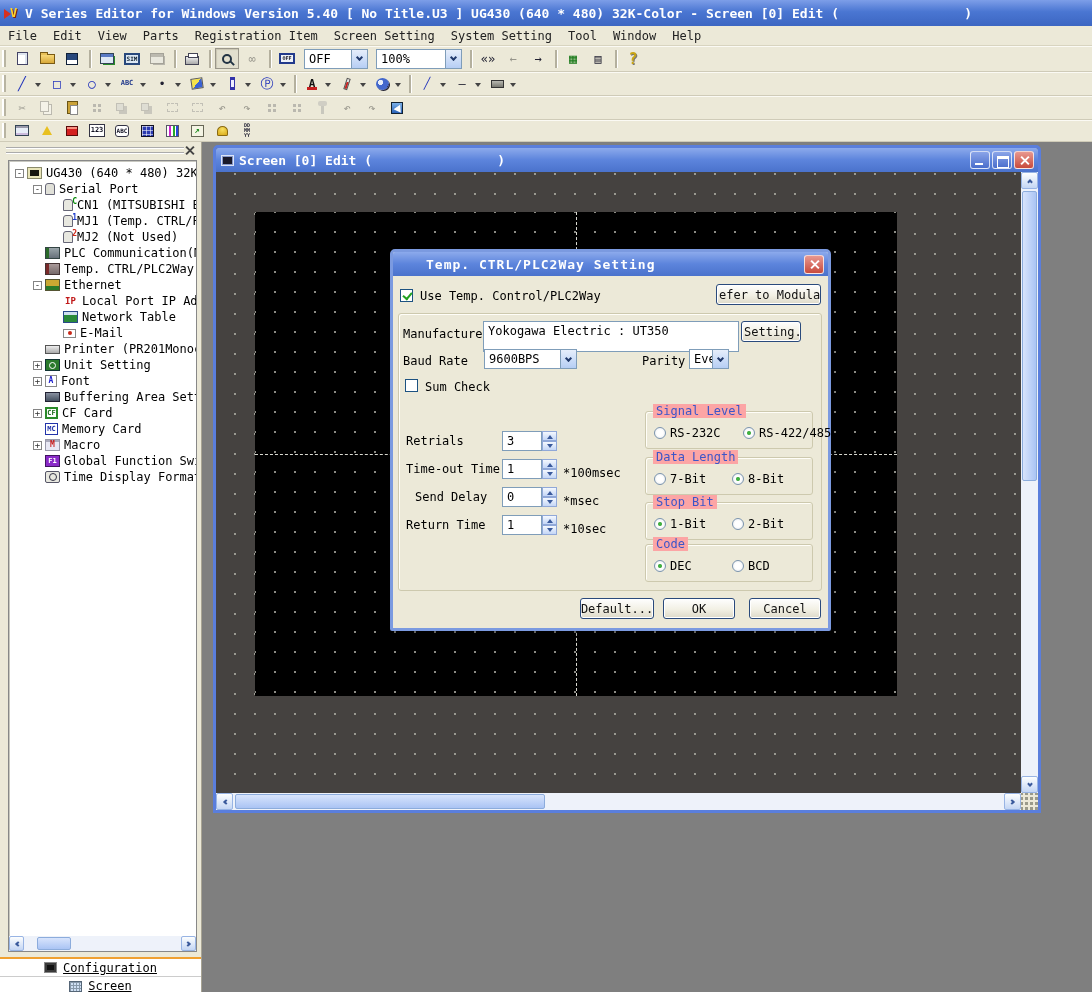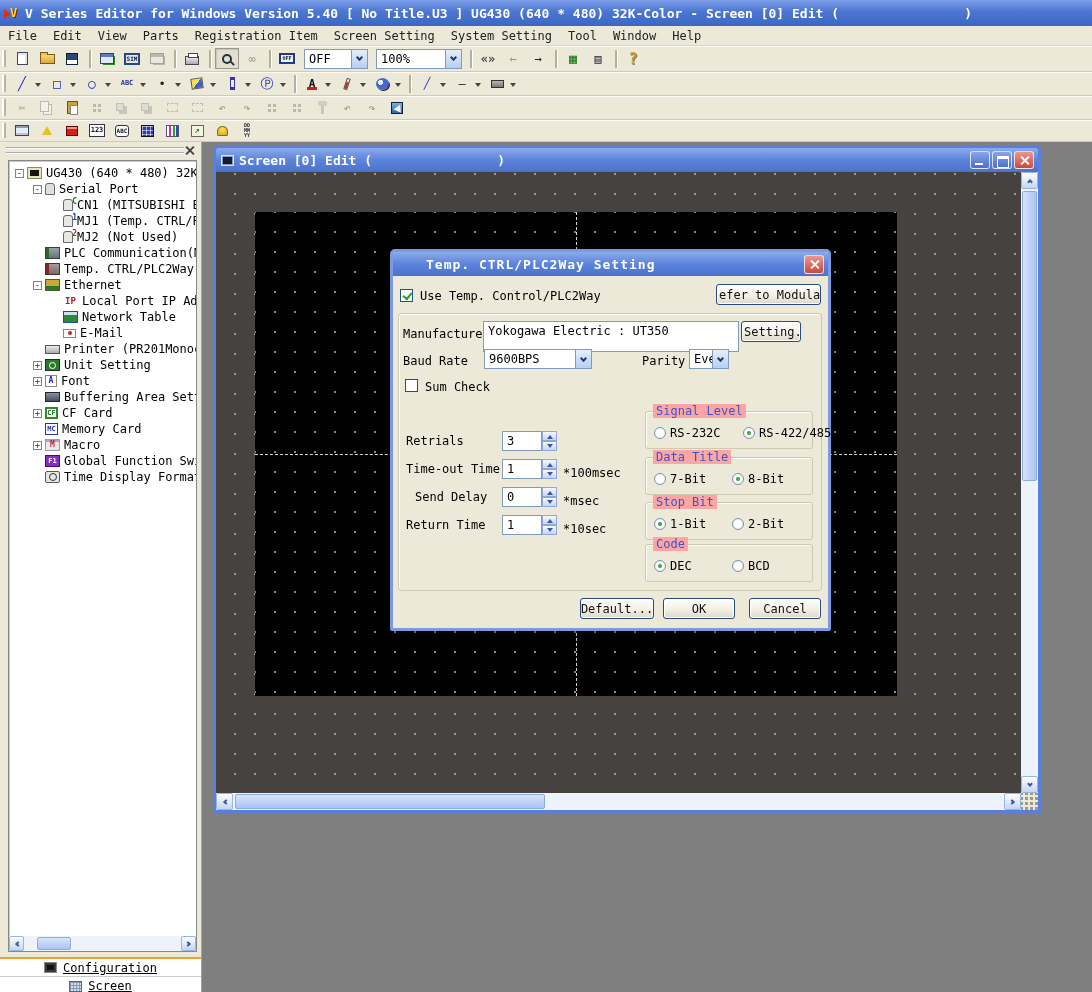--- a/index.html
+++ b/index.html
@@ -573,21 +573,21 @@
       <span class="dlabel" style="left:27px;top:13px">Use Temp. Control/PLC2Way</span>
       <button class="xbtn clipbtn" style="left:323px;top:8px;width:105px">efer to Modular..</button>
 
       <div class="grpmain"></div>
 
       <span class="dlabel" style="left:10px;top:51px">Manufacture</span>
       <span class="tbox" style="left:90px;top:45px;width:256px"><span>Yokogawa Electric : UT350</span></span>
       <button class="xbtn clipbtn" style="left:348px;top:45px;width:60px">Setting...</button>
 
       <span class="dlabel" style="left:10px;top:78px">Baud Rate</span>
-      <span class="xpcombo dcombo" style="left:91px;top:73px;width:108px">
+      <span class="xpcombo dcombo" style="left:91px;top:73px;width:93px">
         <span class="val">9600BPS</span>
         <span class="cbtn">
             <span class="chv"></span>
           </span>
       </span>
       <span class="dlabel" style="left:249px;top:78px">Parity</span>
       <span class="xpcombo dcombo" style="left:296px;top:73px;width:40px">
         <span class="val">Even</span>
         <span class="cbtn">
             <span class="chv"></span>
@@ -642,21 +642,21 @@
           </span>
           <span class="suffix" style="left:170px;top:246px">*10sec</span>
         </div>
       <div id="ogroups">
           <div class="ogrp" style="left:252px;top:135px">
             <span class="gt">Signal Level</span>
             <span class="opt" style="left:8px"><span class="rad"></span><span>RS-232C</span></span>
             <span class="opt" style="left:97px"><span class="rad on"></span><span>RS-422/485</span></span>
           </div>
           <div class="ogrp" style="left:252px;top:181px">
-            <span class="gt">Data Title</span>
+            <span class="gt">Data Length</span>
             <span class="opt" style="left:8px"><span class="rad"></span><span>7-Bit</span></span>
             <span class="opt" style="left:86px"><span class="rad on"></span><span>8-Bit</span></span>
           </div>
           <div class="ogrp" style="left:252px;top:226px">
             <span class="gt">Stop Bit</span>
             <span class="opt" style="left:8px"><span class="rad on"></span><span>1-Bit</span></span>
             <span class="opt" style="left:86px"><span class="rad"></span><span>2-Bit</span></span>
           </div>
           <div class="ogrp" style="left:252px;top:268px">
             <span class="gt">Code</span>

